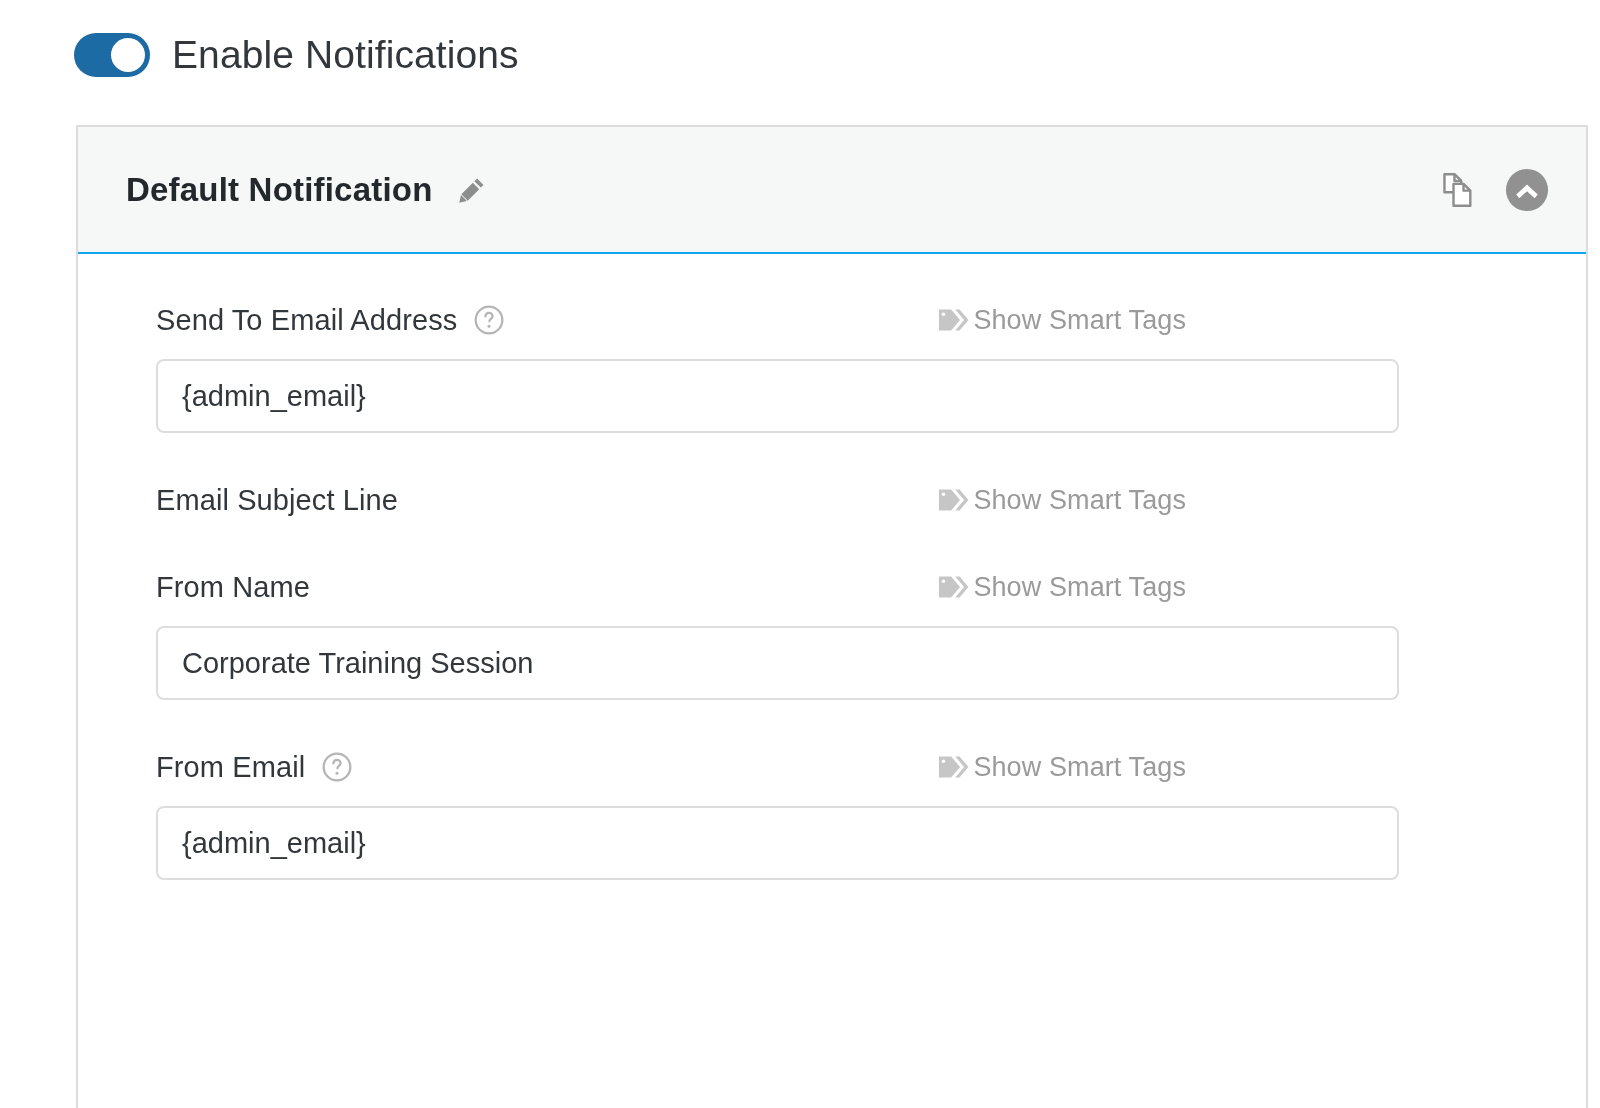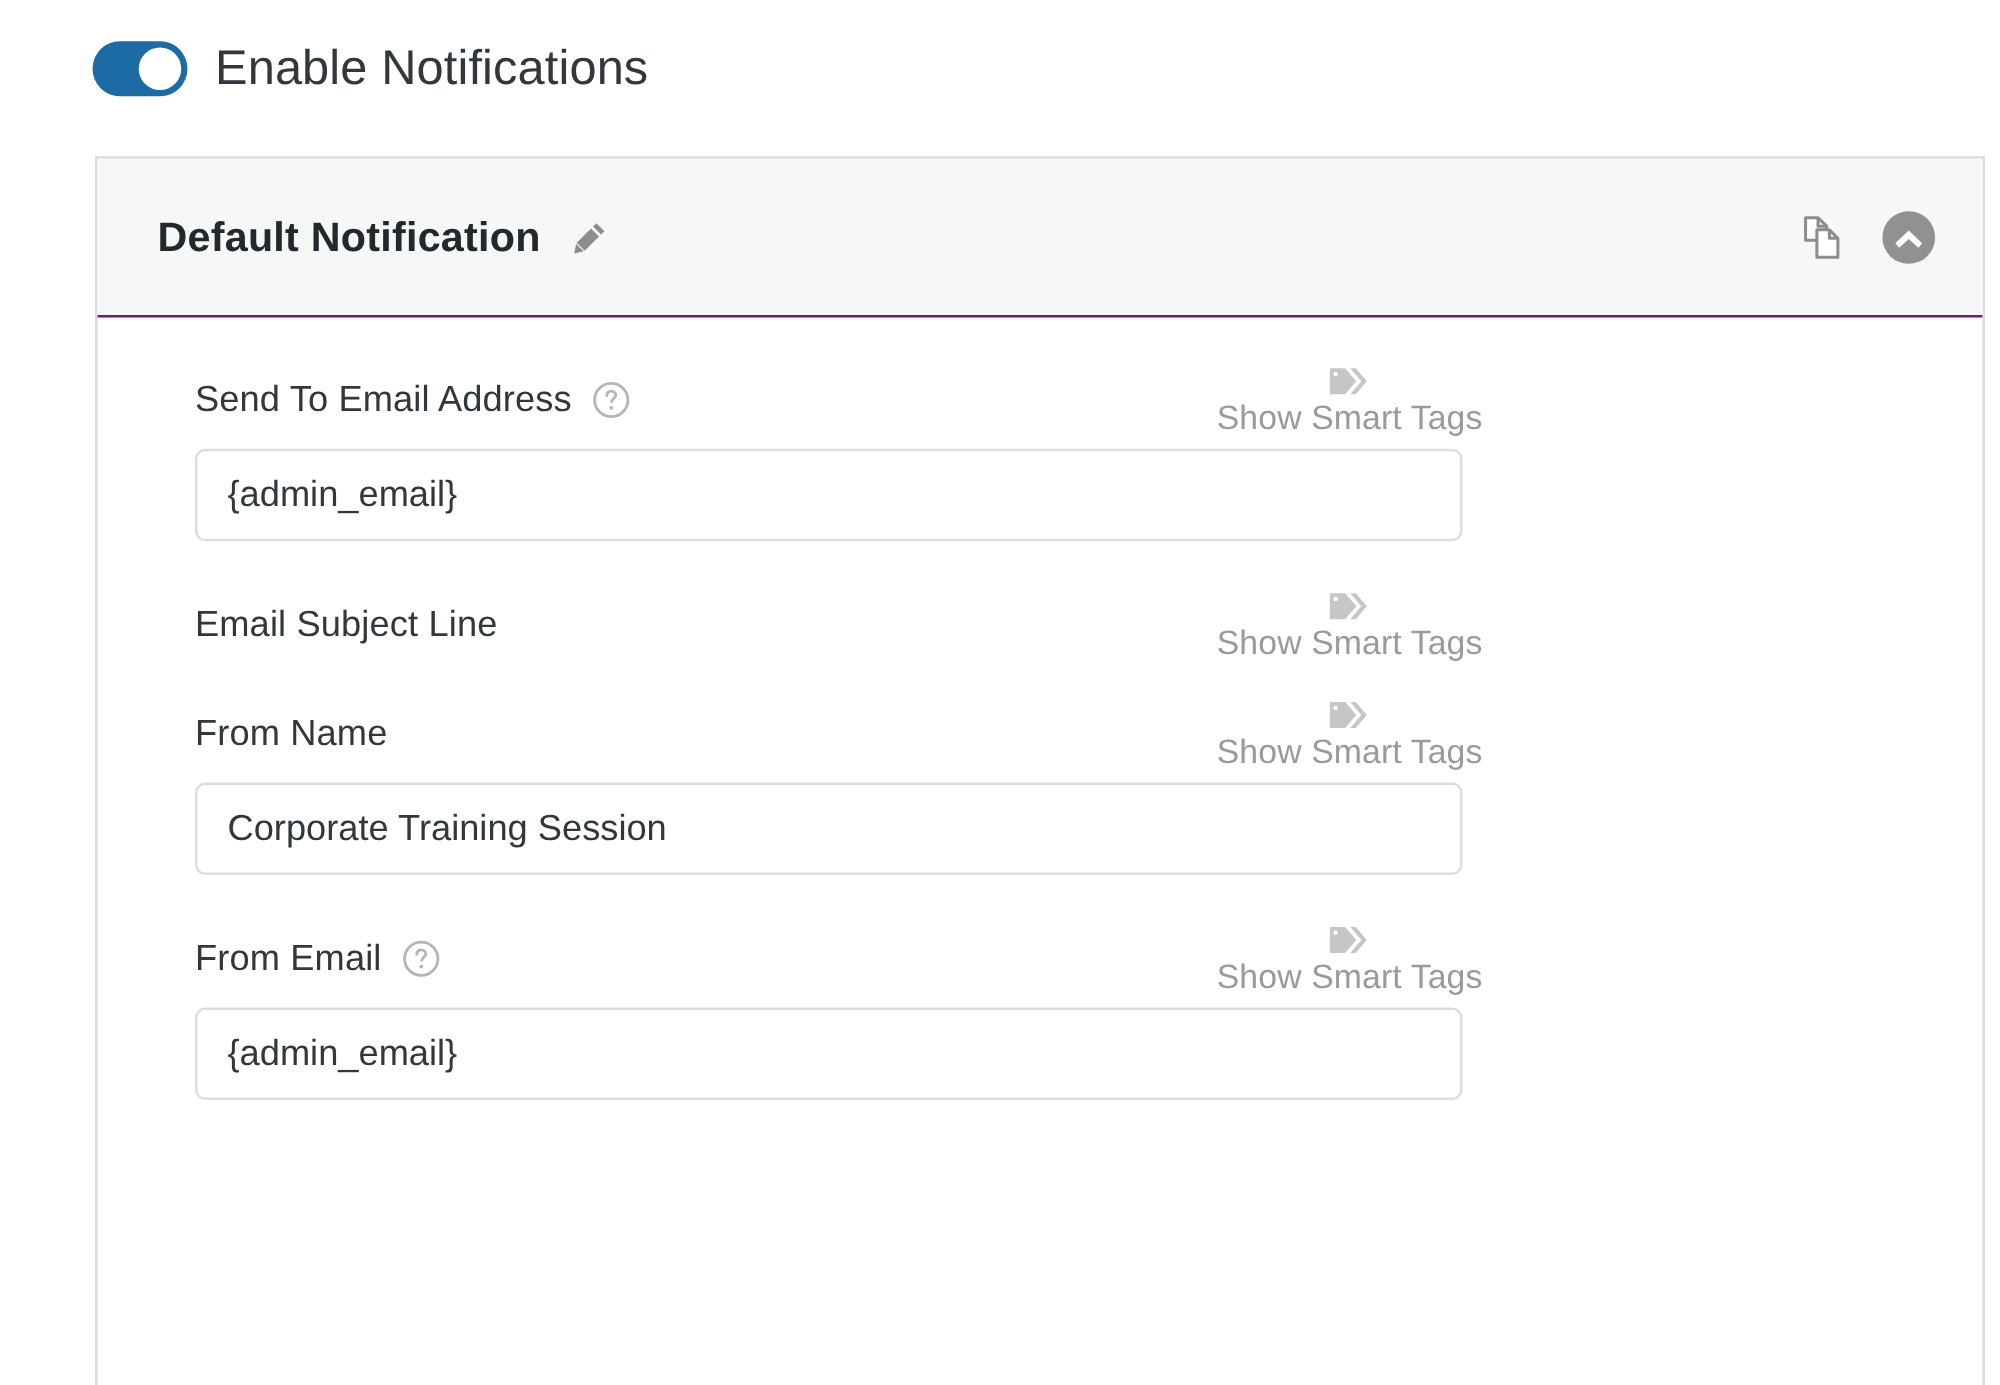--- a/index.html
+++ b/index.html
@@ -60,21 +60,21 @@
     width: 1512px;
     height: 1050px;
     background: #ffffff;
     border-left: 2px solid #dcdcdc;
     border-right: 2px solid #dcdcdc;
     border-top: 2px solid #dcdcdc;
   }
   .panel-header {
     height: 127px;
     background: #f6f7f7;
-    border-bottom: 2px solid #701a75;
+    border-bottom: 2px solid #0ea5e9;
     display: flex;
     align-items: center;
     padding: 0 36px 0 48px;
   }
   .panel-title-wrap {
     display: flex;
     align-items: center;
     gap: 22px;
     flex: 1 1 auto;
     min-width: 0;
@@ -126,29 +126,28 @@
     margin-left: 16px;
     line-height: 0;
     cursor: pointer;
   }
   .smart-tags {
     margin-left: auto;
     display: inline-flex;
     align-items: center;
     cursor: pointer;
     white-space: nowrap;
-    flex-direction: column;
   }
   .smart-tags-label {
     font-size: 27px;
     color: #9a9a9a;
     letter-spacing: .1px;
   }
   .text-input {
-    width: 1014px;
+    width: 1243px;
     height: 74px;
     border: 2px solid #dddddd;
     border-radius: 8px;
     background: #ffffff;
     font-family: "Liberation Sans", sans-serif;
     font-size: 29px;
     color: #32373c;
     padding: 0 24px;
     outline: none;
     display: flex;

